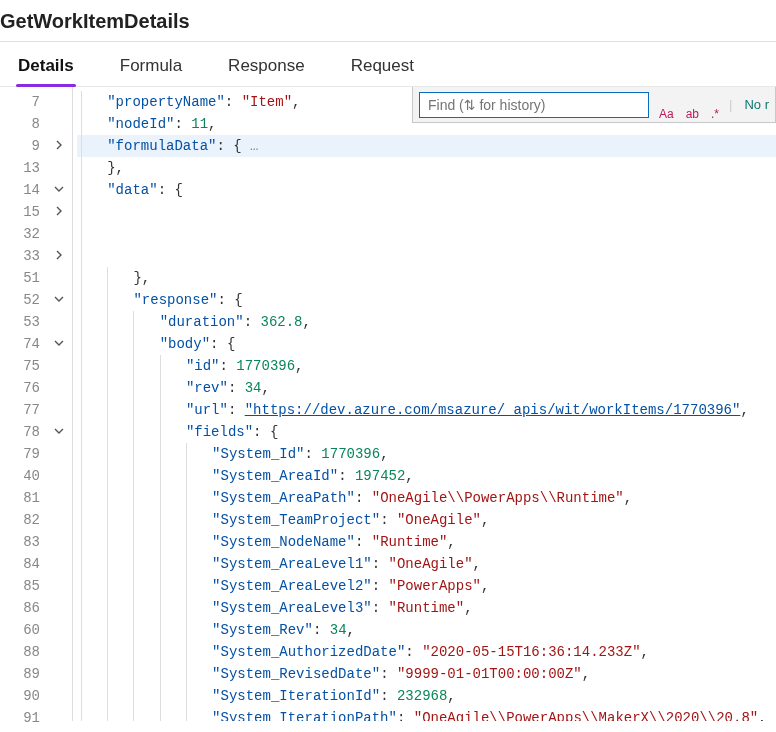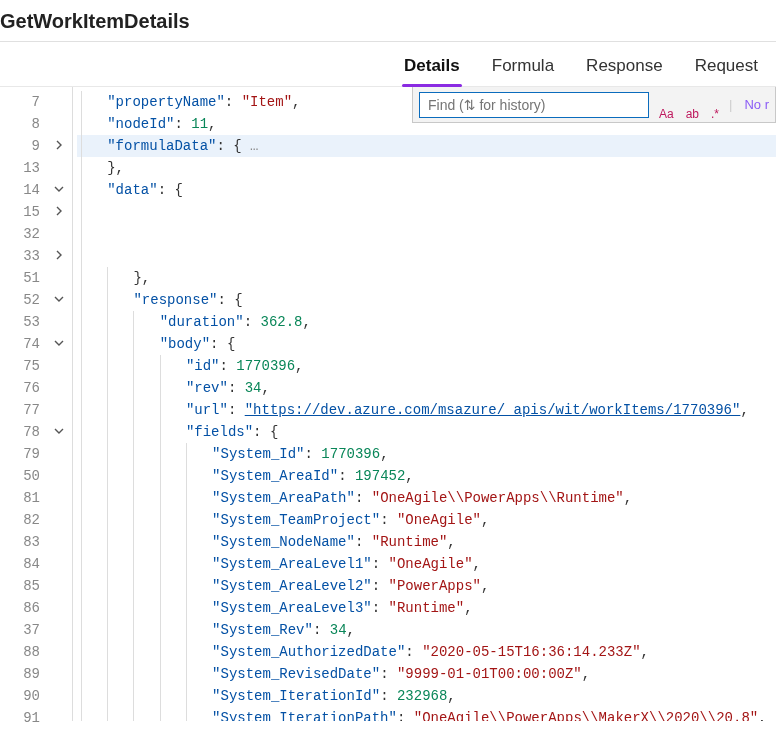--- a/index.html
+++ b/index.html
@@ -2,21 +2,21 @@
 <html><head>
 <meta charset="utf-8">
 <style>
   * { box-sizing: border-box; }
   html,body { margin:0; padding:0; font-family: "Segoe UI", Arial, sans-serif; background:#fff; color:#333; }
   body { width:776px; height:732px; overflow:hidden; position:relative; }
 
   .title-bar { padding:10px 16px 8px 0; font-size:20px; font-weight:600; color:#222; }
   .divider { border-bottom:1px solid #e0e0e0; }
 
-  .tabs { display:flex; gap:28px; padding:8px 16px 0 16px; font-size:17px; border-bottom:1px solid #e8e8e8;justify-content:flex-end;}
+  .tabs { display:flex; gap:42px; padding:8px 16px 0 16px; font-size:17px; border-bottom:1px solid #e8e8e8;}
   .tab { padding:6px 2px 10px 2px; cursor:pointer; color:#333; position:relative; }
   .tab.active { font-weight:600; color:#111;}
   .tab.active::after { content:""; position:absolute; left:0; right:0; bottom:-1px; height:3px; background:#8a2be2; border-radius:2px;}
 
   .editor-area { position:relative; display:flex; height:calc(100% - 98px); }
   .gutter { width:46px; text-align:right; padding-top:4px; font-family: Consolas, "Courier New", monospace; font-size:14px; color:#888; user-select:none; }
   .gutter-line { height:22px; line-height:22px; padding-right:6px;}
   .fold-col { width:26px; padding-top:4px; font-family: Consolas, monospace; font-size:12px; color:#666; }
   .fold-col div { height:22px; line-height:22px; text-align:center; cursor:pointer;}
   .gutter-border { width:1px; background:#ddd; margin-right:4px;}
@@ -37,21 +37,21 @@
     position:absolute; top:0px; right:0; display:flex; align-items:center;
     background:#f3f3f3; border:1px solid #c8c8c8; border-top:none;
     height:36px; padding:0 6px 0 6px; gap:8px; font-size:13px; color:#555;
   }
   .find-input {
     border:1px solid #0b6cbd; background:#fff; height:26px; width:230px;
     padding:0 8px; font-size:14px; color:#a16207; outline:none;
   }
   .find-opt { font-size:12px; color:#be185d; cursor:pointer; padding:2px 2px;margin-top:19px;}
   .find-opt.ab { }
-  .find-nores { color:#8b5cf6; margin-left:4px; }
+  .find-nores { color:#0f766e; margin-left:4px; }
 
   svg.chev { width:10px; height:10px; }
 </style>
 </head>
 <body>
 
 <div class="title-bar">GetWorkItemDetails</div>
 <div class="divider"></div>
 
 <div class="tabs" id="tabs">
@@ -73,28 +73,28 @@
       <div class="gutter-line">33</div>
       <div class="gutter-line">51</div>
       <div class="gutter-line">52</div>
       <div class="gutter-line">53</div>
       <div class="gutter-line">74</div>
       <div class="gutter-line">75</div>
       <div class="gutter-line">76</div>
       <div class="gutter-line">77</div>
       <div class="gutter-line">78</div>
       <div class="gutter-line">79</div>
-      <div class="gutter-line">50</div>
+      <div class="gutter-line">40</div>
       <div class="gutter-line">81</div>
       <div class="gutter-line">82</div>
       <div class="gutter-line">83</div>
       <div class="gutter-line">84</div>
       <div class="gutter-line">85</div>
       <div class="gutter-line">86</div>
-      <div class="gutter-line">37</div>
+      <div class="gutter-line">60</div>
       <div class="gutter-line">88</div>
       <div class="gutter-line">89</div>
       <div class="gutter-line">90</div>
       <div class="gutter-line">91</div>
       <div class="gutter-line">92</div>
     </div>
   <div class="fold-col" id="foldcol">
       <div></div>
       <div></div>
       <div><svg class="chev" viewBox="0 0 10 10">

